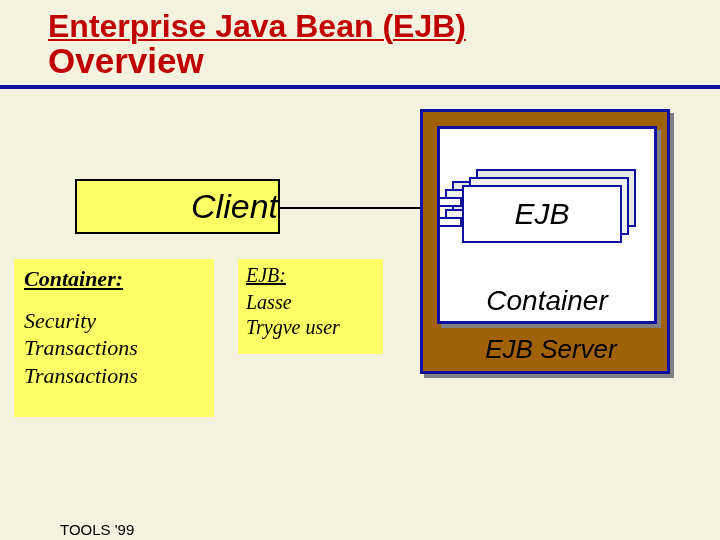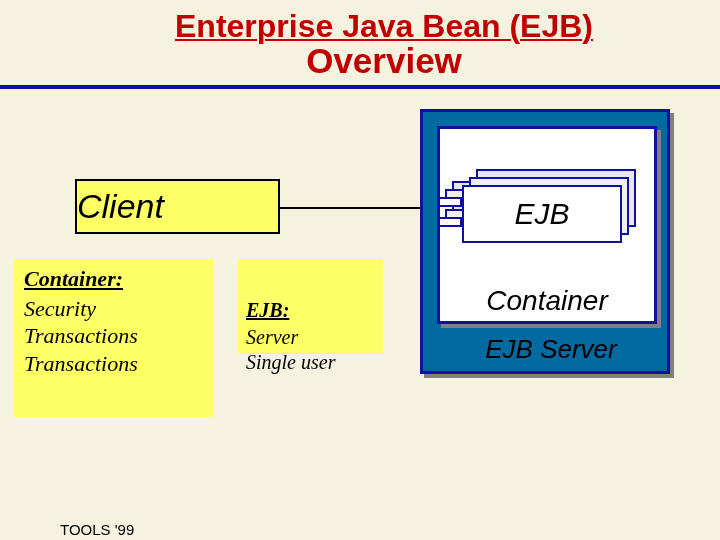--- a/index.html
+++ b/index.html
@@ -4,21 +4,20 @@
 <style>
   * { box-sizing: border-box; margin: 0; padding: 0; }
   html, body { width: 720px; height: 540px; }
   body {
     background: #f5f3e0;
     font-family: Arial, Helvetica, sans-serif;
     position: relative;
     overflow: hidden;
   }
   .title-block {
-    text-align: center;
     padding-top: 8px;
     padding-left: 48px;
   }
   .title-main {
     font-size: 32px;
     font-weight: bold;
     color: #c00000;
     text-decoration: underline;
     text-decoration-thickness: 2px;
     text-underline-offset: 2px;
@@ -46,21 +45,21 @@
   .client-box {
     position: absolute;
     left: 75px;
     top: 90px;
     width: 205px;
     height: 55px;
     background: #ffff66;
     border: 2px solid #000;
     display: flex;
     align-items: center;
-    justify-content: flex-start;
+    justify-content: flex-end;
     font-size: 34px;
     font-style: italic;
   }
 
   
   .connector {
     position: absolute;
     left: 280px;
     top: 118px;
     width: 190px;
@@ -79,21 +78,21 @@
   .server-shadow {
     position: absolute;
     left: 4px; top: 4px;
     width: 100%; height: 100%;
     background: #808080;
   }
   .server-box {
     position: absolute;
     left: 0; top: 0;
     width: 100%; height: 100%;
-    background: #0369a1;
+    background: #a16207;
     border: 3px solid #1010a0;
   }
   .server-label {
     position: absolute;
     bottom: 6px;
     left: 12px; right: 0;
     text-align: center;
     font-size: 26px;
     font-style: italic;
   }
@@ -167,40 +166,39 @@
     background: #ffff66;
     padding: 6px 10px;
     font-family: Georgia, 'Times New Roman', serif;
     font-style: italic;
     font-size: 22px;
     line-height: 1.25;
   }
   .note-container .note-title {
     font-weight: bold;
     text-decoration: underline;
-    margin-bottom: 2px;
+    margin-bottom: 14px;
   }
   .note-ejb {
     position: absolute;
     left: 238px;
     top: 170px;
     width: 145px;
     height: 95px;
     background: #ffff66;
     padding: 4px 8px;
     font-family: Georgia, 'Times New Roman', serif;
     font-style: italic;
     font-size: 20px;
     line-height: 1.25;
   }
   .note-ejb .note-title {
-    font-weight: bold;
+    font-weight: normal;
     text-decoration: underline;
     margin-bottom: 2px;
-    margin-top: 35px;
   }
 
   .footer {
     position: absolute;
     left: 0; bottom: 0;
     width: 100%;
     padding: 0 20px 2px 60px;
     font-size: 15px;
     color: #000;
     display: flex;
@@ -254,21 +252,21 @@
 
   <div class="note-container">
     <div class="note-title">Container:</div>
     <div>Security</div>
     <div>Transactions</div>
     <div>Transactions</div>
   </div>
 
   <div class="note-ejb">
     <div class="note-title">EJB:</div>
-    <div>Server</div>
-    <div>Single user</div>
+    <div>Lasse</div>
+    <div>Trygve user</div>
   </div>
 
 </div>
 
 <div class="footer">
   <span>TOOLS '99</span>
 </div>
 
 </body></html>

